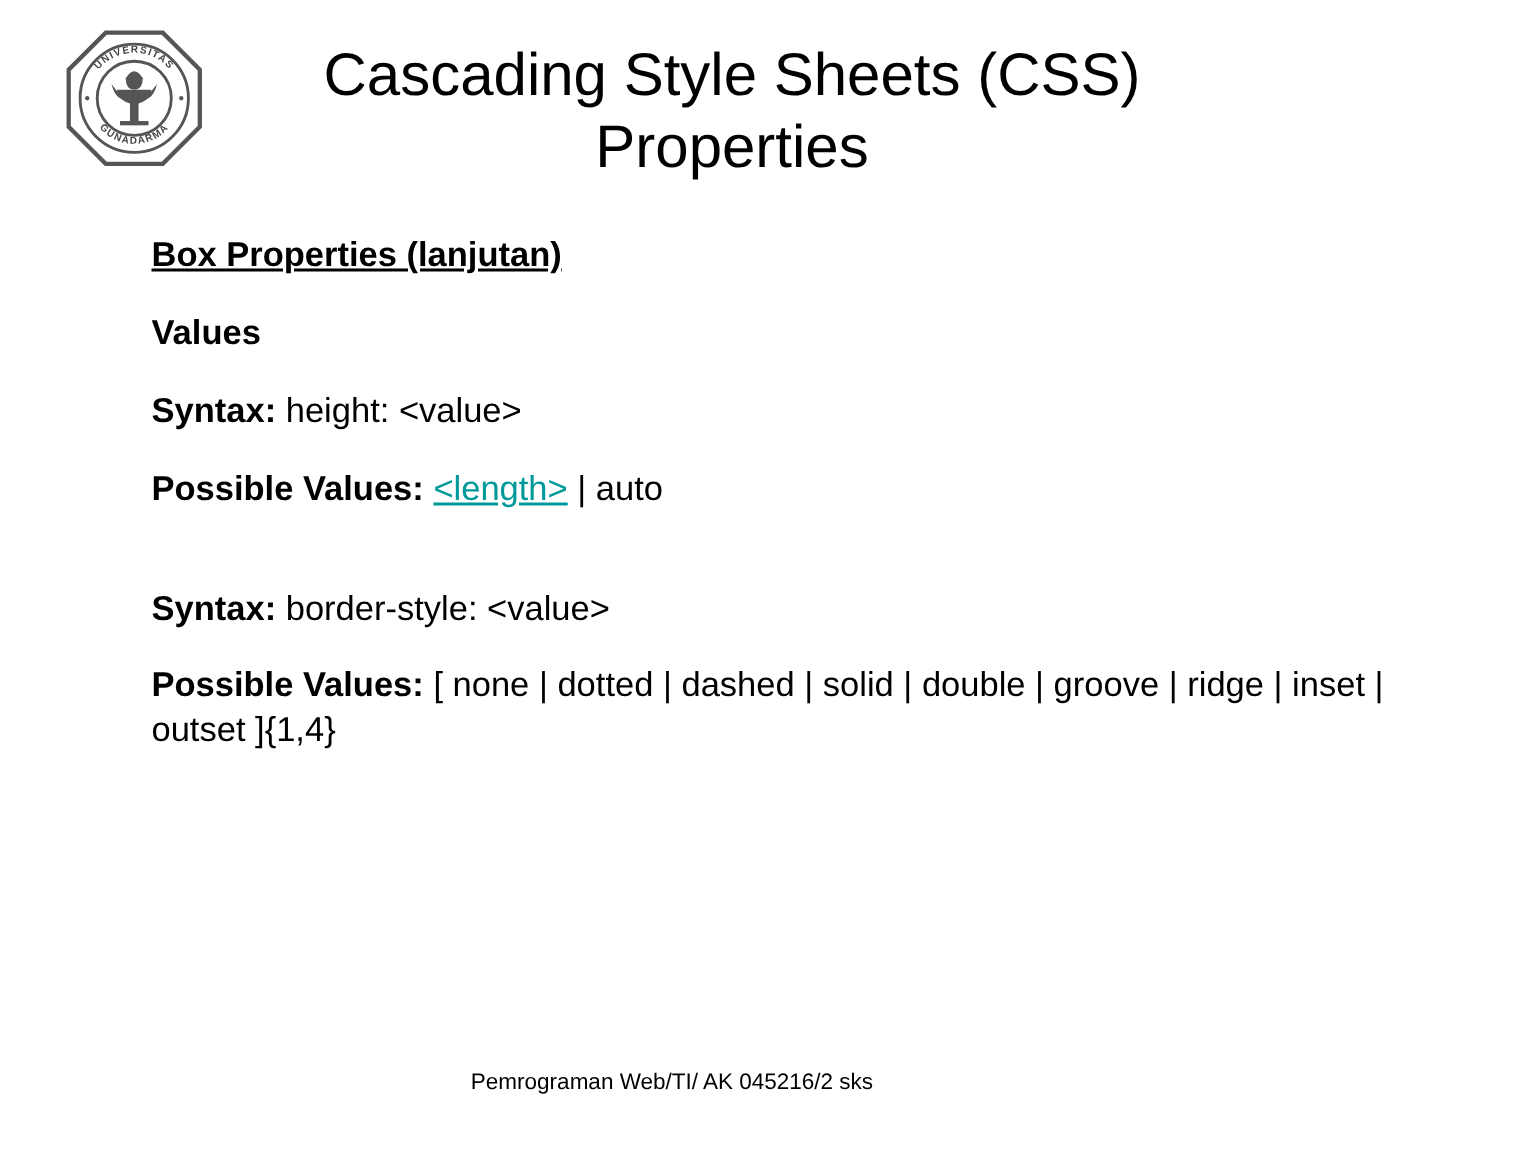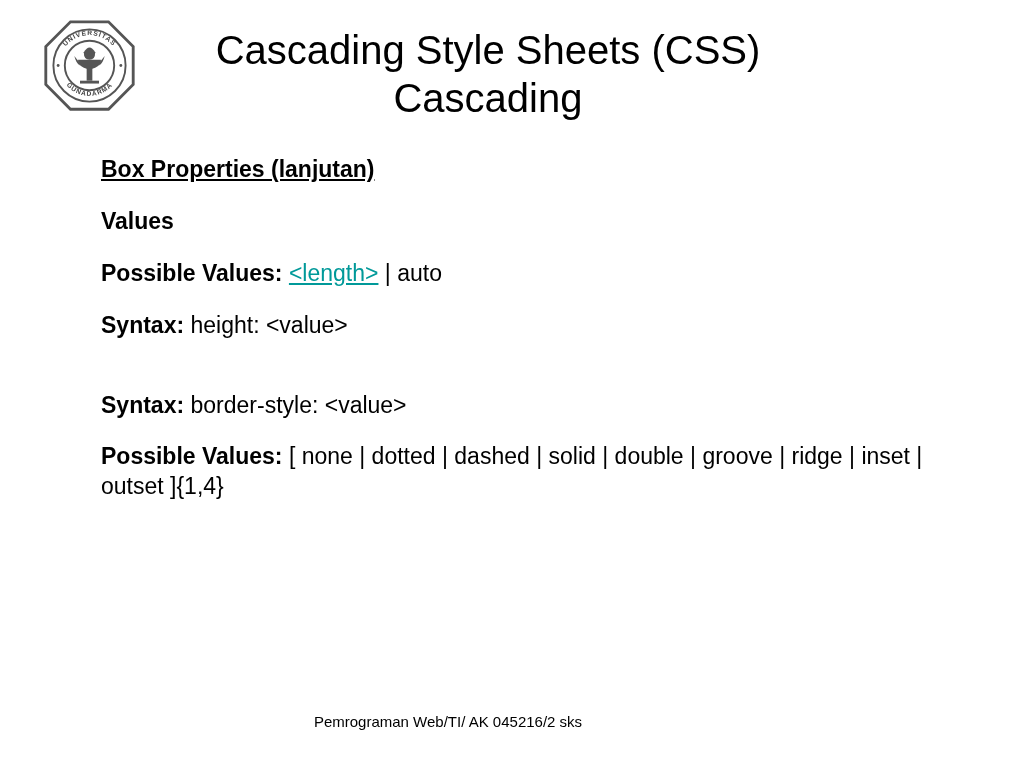--- a/index.html
+++ b/index.html
@@ -110,32 +110,32 @@
       <rect x="40" y="66" width="20" height="3"></rect>
     </g>
 
     <circle cx="17" cy="50" r="1.5" fill="#555"></circle>
     <circle cx="83" cy="50" r="1.5" fill="#555"></circle>
   </svg>
 </div>
 
 <div class="title">
   <span>Cascading Style Sheets (CSS)</span><br>
-  <span>Cascading</span>
+  <span>Properties</span>
 </div>
 
 <div class="content">
   <div class="section-head">Box Properties (lanjutan)</div>
 
   <div class="prop-name">Values</div>
   <div class="row">
-    <span class="label">Possible Values: </span><span class="link">&lt;length&gt;</span><span class="value"> | auto</span>
+    <span class="label">Syntax:</span><span class="value"> height: &lt;value&gt;</span>
   </div>
   <div class="row">
-    <span class="label">Syntax:</span><span class="value"> height: &lt;value&gt;</span>
+    <span class="label">Possible Values: </span><span class="link">&lt;length&gt;</span><span class="value"> | auto</span>
   </div>
 
   <div class="gap"></div>
 
   <div class="row">
     <span class="label">Syntax:</span><span class="value"> border-style: &lt;value&gt;</span>
   </div>
   <div class="row">
     <span class="label">Possible Values:</span><span class="value"> [ none | dotted | dashed | solid | double | groove | ridge | inset | outset ]{1,4}</span>
   </div>

